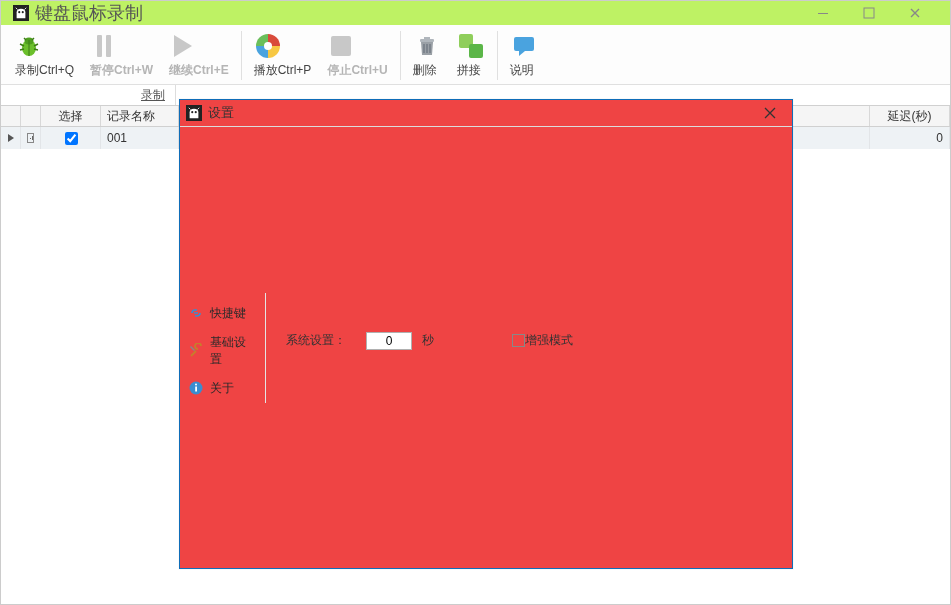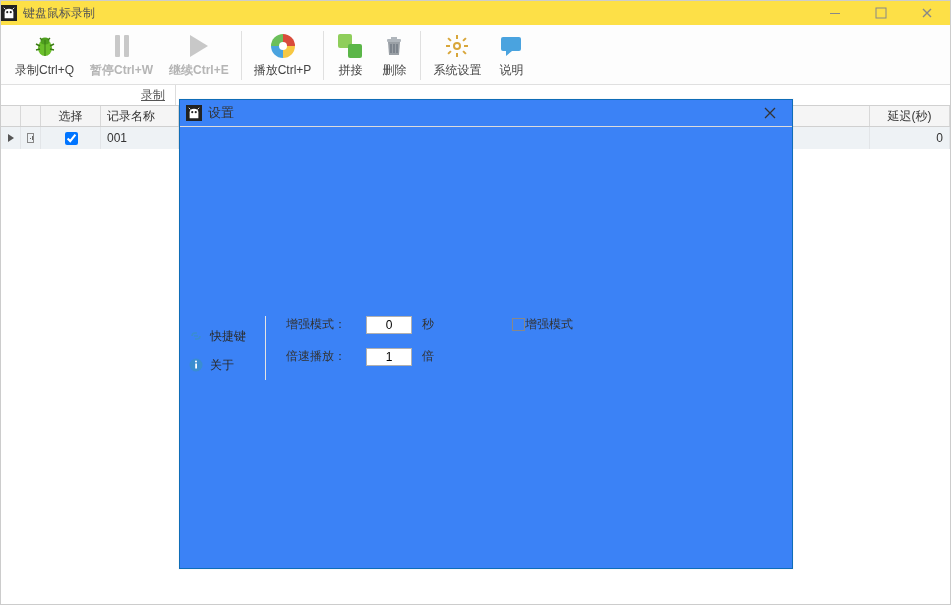--- a/index.html
+++ b/index.html
@@ -1,24 +1,24 @@
 <!DOCTYPE html>
 <html><head>
 <meta charset="utf-8">
 <style>
   * { box-sizing: border-box; font-family: "Microsoft YaHei", "Segoe UI", sans-serif; }
   body { margin: 0; padding: 0; background: #fff; }
   .window { width: 951px; height: 605px; position: relative; background: #fff; border:1px solid #ccc; }
-  .titlebar { height: 24px; background: #fde047; display: flex; align-items: center; padding: 0 0; font-size: 12px; color:#555; }
+  .titlebar { height: 24px; background: #bef264; display: flex; align-items: center; padding: 0 12px; font-size: 18px; color:#555; }
   .titlebar .app-icon { width:16px; height:16px; margin-right:6px; background:#222; display:inline-flex; align-items:center; justify-content:center; }
   .app-icon svg { width:14px; height:14px; }
   .titlebar .spacer { flex:1; }
   .titlebar .winbtn { width:46px; height:24px; display:flex; align-items:center; justify-content:center; color:#888; }
   .toolbar { height:60px; background:#fdfdfd; border-bottom:1px solid #e0e0e0; display:flex; align-items:stretch; padding:2px 6px 0 6px; }
-  .tbtn { display:flex; flex-direction:column; align-items:center; justify-content:center; padding:2px 8px; font-size:12px; color:#444; }
+  .tbtn { display:flex; flex-direction:column; justify-content:center; padding:2px 8px; font-size:12px; color:#444; }
   .tbtn .ticon { width:28px; height:28px; display:flex; align-items:center; justify-content:center; margin-bottom:2px; }
   .tbtn.disabled { color:#b5b5b5;font-weight:bold; }
   .sep { width:1px; background:#e0e0e0; margin:4px 4px; }
   .subbar { height:20px; display:flex; align-items:center; font-size:12px; color:#555;text-decoration:underline; }
   .subbar-tab { padding:0 10px; height:100%; display:flex; align-items:center; border-right:1px solid #ddd; margin-left:130px; }
   .grid-header { display:flex; height:22px; background:#f5f5f5; border-top:1px solid #d0d0d0; border-bottom:1px solid #d0d0d0; font-size:12px; color:#333; }
   .grid-header .col { border-right:1px solid #d8d8d8; display:flex; align-items:center; padding:0 6px; justify-content:center; }
   .grid-row { display:flex; height:22px; background:#eef2f5; font-size:12px; color:#333; }
   .grid-row .cell { border-right:1px solid #e2e5e8; display:flex; align-items:center; padding:0 6px; }
   .c-ind { width:20px; justify-content:center; }
@@ -27,21 +27,21 @@
   .c-name { width:78px; }
   .c-gap  { flex:1; }
   .c-delay { width:80px; text-align:left; justify-content:flex-end;}
   .expander { width:10px; height:10px; border:1px solid #888; position:relative; }
   .expander::before, .expander::after { content:""; position:absolute; background:#666; }
   .expander::before { left:2px; right:2px; top:4px; height:1px; }
   .expander::after  { top:2px; bottom:2px; left:4px; width:1px; }
   input[type=checkbox] { width:13px; height:13px; }
 
   
-  .dialog { position:absolute; left:178px; top:98px; width:614px; height:470px; background:#3b82f6; border:1px solid #0f6db8; box-shadow:0 0 0 1px rgba(0,0,0,0.02); }
+  .dialog { position:absolute; left:178px; top:98px; width:614px; height:470px; background:#ef4444; border:1px solid #0f6db8; box-shadow:0 0 0 1px rgba(0,0,0,0.02); }
   .dlg-title { height:26px; display:flex; align-items:center; padding:0 6px; font-size:13px; color:#333; }
   .dlg-title .app-icon { width:16px; height:16px; margin-right:6px; background:#222; display:inline-flex; align-items:center; justify-content:center;}
   .dlg-title .spacer { flex:1; }
   .dlg-close { width:32px; height:24px; display:flex; align-items:center; justify-content:center; color:#555; font-size:14px; }
   .dlg-body { position:absolute; top:26px; bottom:0; left:0; right:0; border-top:1px solid #dcdcdc; display:flex;align-items:center; }
   .dlg-nav { width:86px; border-right:1px solid #e4e4e4; padding-top:6px; }
   .nav-item { display:flex; align-items:center; gap:6px; padding:6px 8px; font-size:12px; color:#2a2a2a; }
   .nav-item .nicon { width:16px; height:16px; display:flex; align-items:center; justify-content:center; }
   .dlg-content { flex:1; padding:16px 20px; font-size:12px; color:#333; }
   .form-row { display:flex; align-items:center; gap:10px; margin-bottom:14px; }
@@ -122,61 +122,48 @@
         </div>
       <span>继续Ctrl+E</span>
     </div>
     <div class="sep"></div>
     <div class="tbtn">
       <div class="ticon">
           <div class="ic-cd"></div>
         </div>
       <span>播放Ctrl+P</span>
     </div>
+    <div class="tbtn disabled">
+      <div class="ticon">
+          <div class="ic-stop"></div>
+        </div>
+      <span>停止Ctrl+U</span>
+    </div>
     <div class="sep"></div>
-    <div class="tbtn">
-      <div class="ticon">
-          <div class="ic-join">
-            <div class="sq s1"></div>
-            <div class="sq s2"></div>
-          </div>
-        </div>
-      <span>拼接</span>
-    </div>
     <div class="tbtn">
       <div class="ticon ic-trash">
         <svg viewBox="0 0 24 24">
             <path fill="#9aa0a6" d="M6 8 H18 L17 21 H7 Z"></path>
             <rect x="5" y="5" width="14" height="3" rx="1" fill="#b0b6bc"></rect>
             <rect x="9" y="3" width="6" height="2" fill="#b0b6bc"></rect>
             <path d="M9 10 V19 M12 10 V19 M15 10 V19" stroke="#6d7680" stroke-width="1.3"></path>
           </svg>
       </div>
       <span>删除</span>
     </div>
+    <div class="tbtn">
+      <div class="ticon">
+          <div class="ic-join">
+            <div class="sq s1"></div>
+            <div class="sq s2"></div>
+          </div>
+        </div>
+      <span>拼接</span>
+    </div>
     <div class="sep"></div>
-    <div class="tbtn">
-      <div class="ticon ic-gear">
-        <svg viewBox="0 0 24 24">
-            <circle cx="12" cy="12" r="4" fill="#d8a63a"></circle>
-            <g fill="#d8a63a">
-              <rect x="11" y="1" width="2" height="4"></rect>
-              <rect x="11" y="19" width="2" height="4"></rect>
-              <rect x="1" y="11" width="4" height="2"></rect>
-              <rect x="19" y="11" width="4" height="2"></rect>
-              <rect x="3.5" y="3.5" width="2" height="4" transform="rotate(-45 4.5 5.5)"></rect>
-              <rect x="18.5" y="16.5" width="2" height="4" transform="rotate(-45 19.5 18.5)"></rect>
-              <rect x="18.5" y="3.5" width="2" height="4" transform="rotate(45 19.5 5.5)"></rect>
-              <rect x="3.5" y="16.5" width="2" height="4" transform="rotate(45 4.5 18.5)"></rect>
-            </g>
-            <circle cx="12" cy="12" r="2" fill="#fff"></circle>
-          </svg>
-      </div>
-      <span>系统设置</span>
-    </div>
     <div class="tbtn">
       <div class="ticon ic-help">
         <svg viewBox="0 0 24 24">
             <rect x="2" y="3" width="20" height="14" rx="2" fill="#4aa3df"></rect>
             <path d="M7 17 L7 22 L13 17 Z" fill="#4aa3df"></path>
           </svg>
       </div>
       <span>说明</span>
     </div>
   </div>
@@ -235,40 +222,44 @@
           <span class="nicon">
             <svg width="16" height="16" viewBox="0 0 16 16">
                 <path d="M4 8 A3 3 0 0 1 7 5 H9 M12 8 A3 3 0 0 1 9 11 H7 M6 8 H10" stroke="#3a8dd0" stroke-width="1.6" fill="none"></path>
               </svg>
           </span>
           <span>快捷键</span>
         </div>
         <div class="nav-item">
           <span class="nicon">
             <svg width="16" height="16" viewBox="0 0 16 16">
+                <path d="M3 13 L8 8 M10 6 A3 3 0 1 1 13 3" stroke="#c77d2c" stroke-width="1.8" fill="none"></path>
+                <path d="M3 3 L7 7 L6 8 L2 4 Z" fill="#888"></path>
+              </svg>
+          </span>
+          <span>基础设置</span>
+        </div>
+        <div class="nav-item">
+          <span class="nicon">
+            <svg width="16" height="16" viewBox="0 0 16 16">
                 <circle cx="8" cy="8" r="6.5" fill="#3a8dd0"></circle>
                 <rect x="7.2" y="6.5" width="1.8" height="5" fill="#fff"></rect>
                 <circle cx="8" cy="4.5" r="1" fill="#fff"></circle>
               </svg>
           </span>
           <span>关于</span>
         </div>
       </div>
       <div class="dlg-content">
         <div class="form-row">
-          <label class="lab">增强模式：</label>
+          <label class="lab">系统设置：</label>
           <input class="num" value="0" style="">
           <span class="unit">秒</span>
           <div class="chk-row">
             <span class="chkbox"></span>
             <span>增强模式</span>
           </div>
         </div>
-        <div class="form-row">
-          <label class="lab">倍速播放：</label>
-          <input class="num" value="1" style="">
-          <span class="unit">倍</span>
-        </div>
       </div>
     </div>
   </div>
 
 </div>
 
 </body></html>

